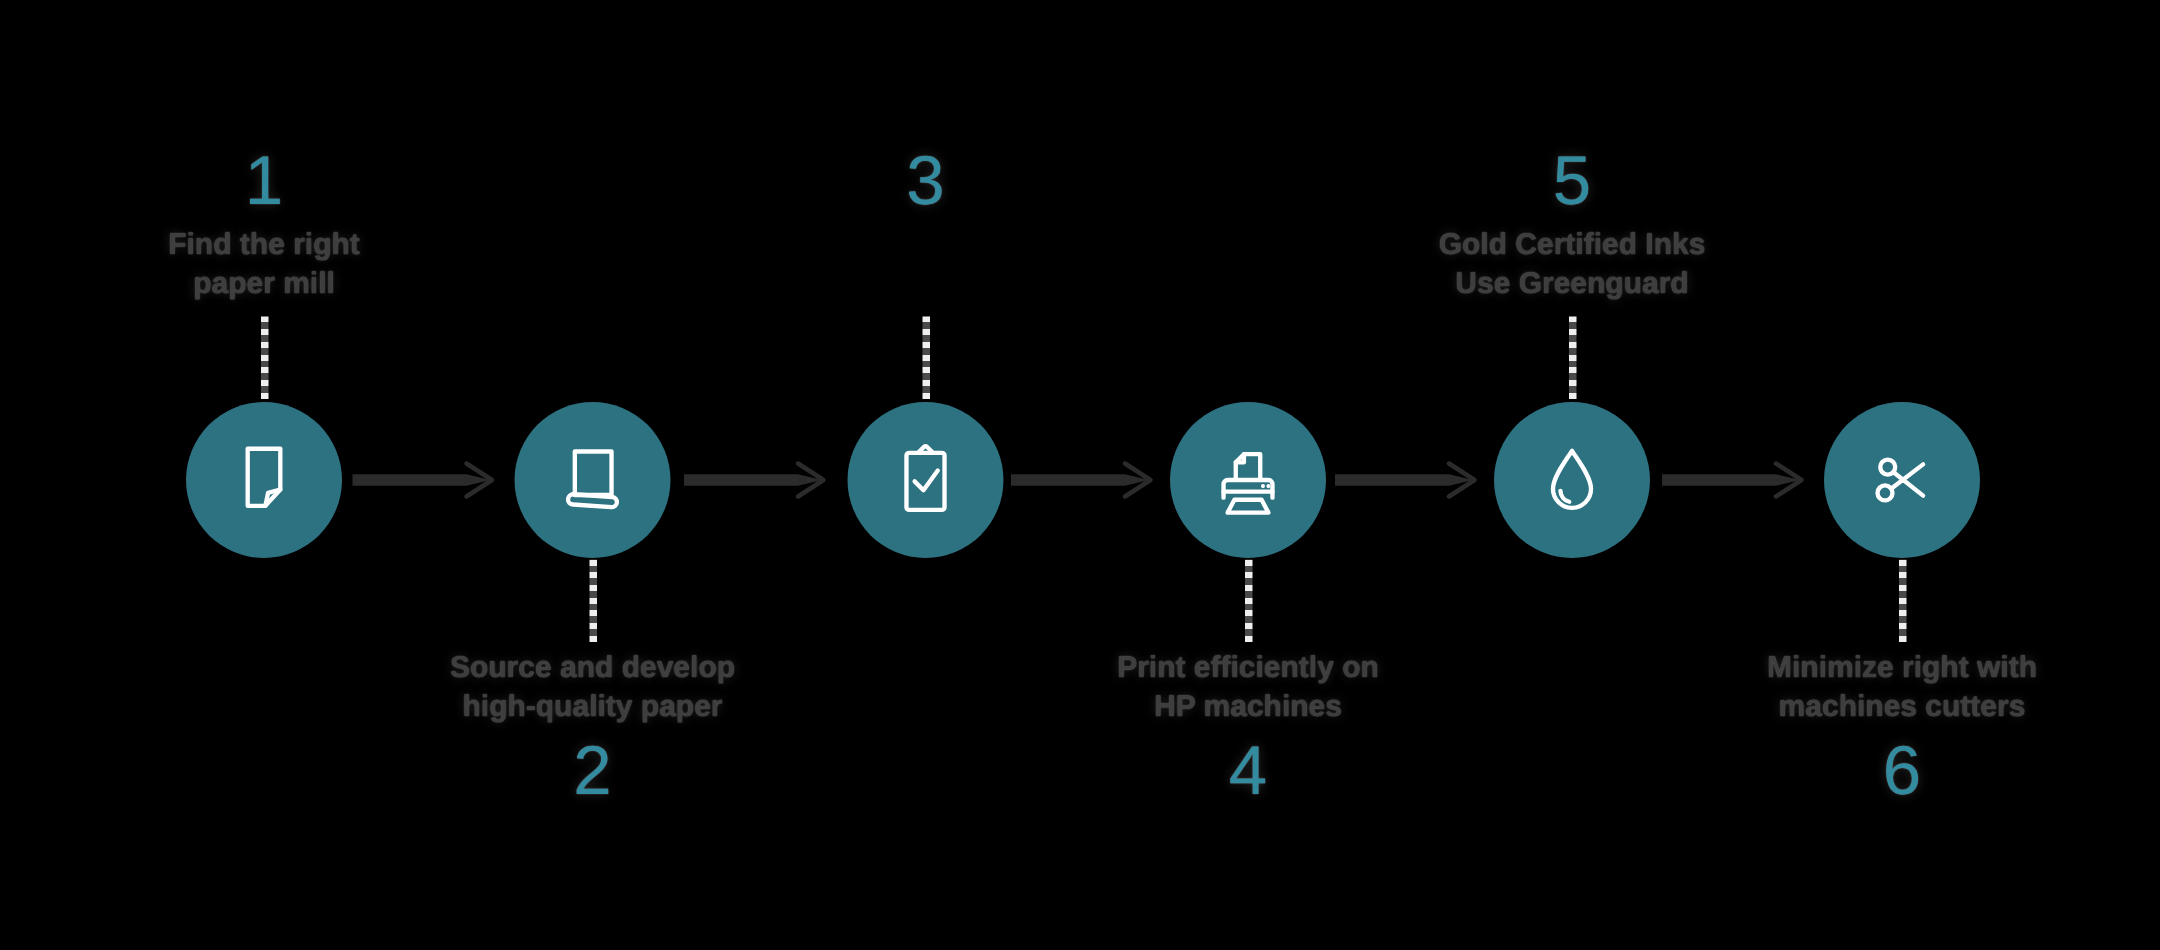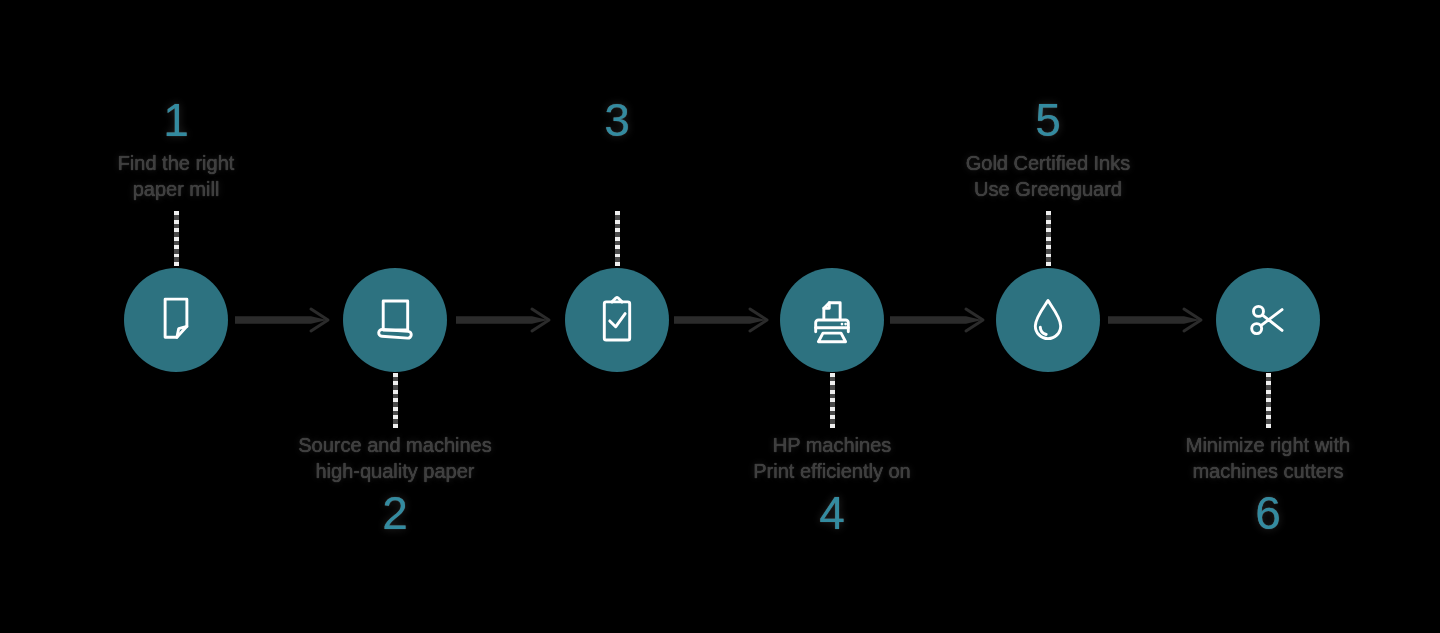--- a/index.html
+++ b/index.html
@@ -26,21 +26,21 @@
     font-weight: 500;
     color: var(--color-number, #338BA0);
     text-shadow: 0 0 1px rgba(130,130,130,0.8), 0 0 8px rgba(120,120,120,0.35);
     line-height: 48px;
   }
   .step-label {
     position: absolute;
     left: -10px; right: -10px;
     text-align: center;
     font-size: 20px;
-    font-weight: 400;
+    font-weight: 700;
     line-height: 26px;
     color: var(--color-label, #3E3E3E);
     text-shadow: 0 0 1px rgba(120,120,120,0.9), 0 0 7px rgba(110,110,110,0.35);
   }
   .step-label span { display: block; }
   .top .step-number { top: 96px; }
   .top .step-label  { top: 150px; }
   .top .connector   { top: 211px; height: 55px; }
   .bottom .connector   { top: 373px; height: 55px; }
   .bottom .step-label  { top: 432px; }
@@ -109,21 +109,21 @@
     <div class="circle">
       <svg class="icon-svg" viewBox="0 0 64 64">
         <rect x="19" y="11" width="27" height="32"></rect>
         <g transform="rotate(4 32 47)">
             <rect x="14" y="43.5" width="36" height="7.5" rx="3.75"></rect>
           </g>
       </svg>
     </div>
     <div class="connector"></div>
     <div class="step-label">
-      <span>Source and machines</span>
+      <span>Source and develop</span>
       <span>high-quality paper</span>
     </div>
     <div class="step-number">2</div>
   </div>
 
   <div class="step top" style="left:505px">
     <div class="step-number">3</div>
     <div class="connector"></div>
     <div class="circle">
       <svg class="icon-svg" viewBox="0 0 64 64">
@@ -141,22 +141,22 @@
         <path d="M29 13 v6 h-6"></path>
         <path d="M14 45 v-10 a3 3 0 0 1 3 -3 h30 a3 3 0 0 1 3 3 v10"></path>
         <path d="M14 40.5 h36"></path>
         <circle class="fill" cx="43" cy="36.5" r="1.5"></circle>
         <circle class="fill" cx="47" cy="36.5" r="1.5"></circle>
         <path d="M22 46.5 h20 l5 9.5 h-30 z"></path>
       </svg>
     </div>
     <div class="connector"></div>
     <div class="step-label">
+      <span>Print efficiently on</span>
       <span>HP machines</span>
-      <span>Print efficiently on</span>
     </div>
     <div class="step-number">4</div>
   </div>
 
   <div class="step top" style="left:936px">
     <div class="step-number">5</div>
     <div class="step-label">
       <span>Gold Certified Inks</span>
       <span>Use Greenguard</span>
     </div>

